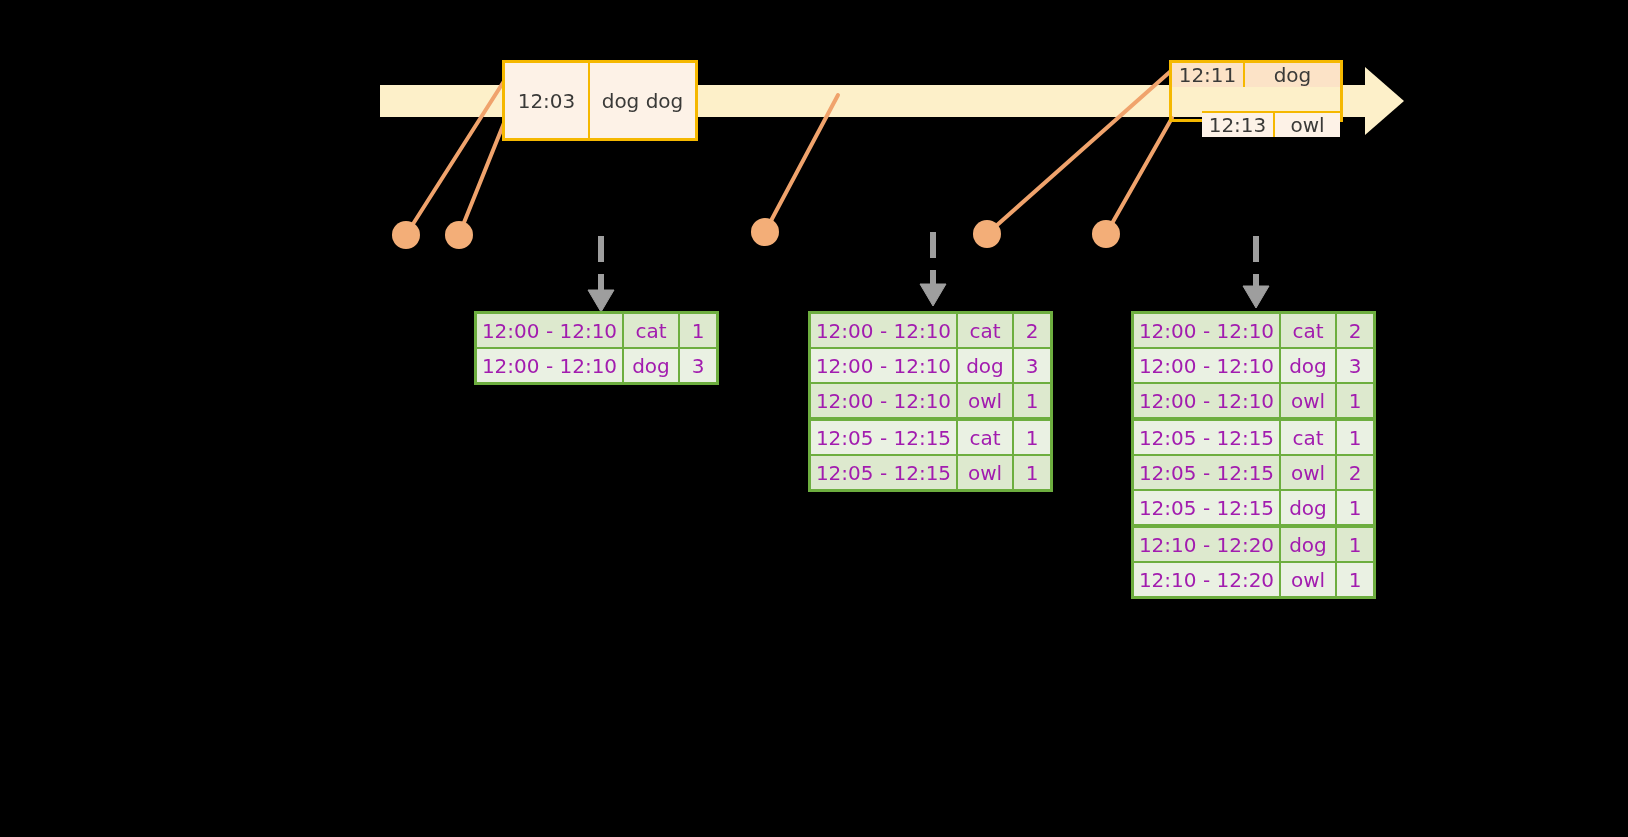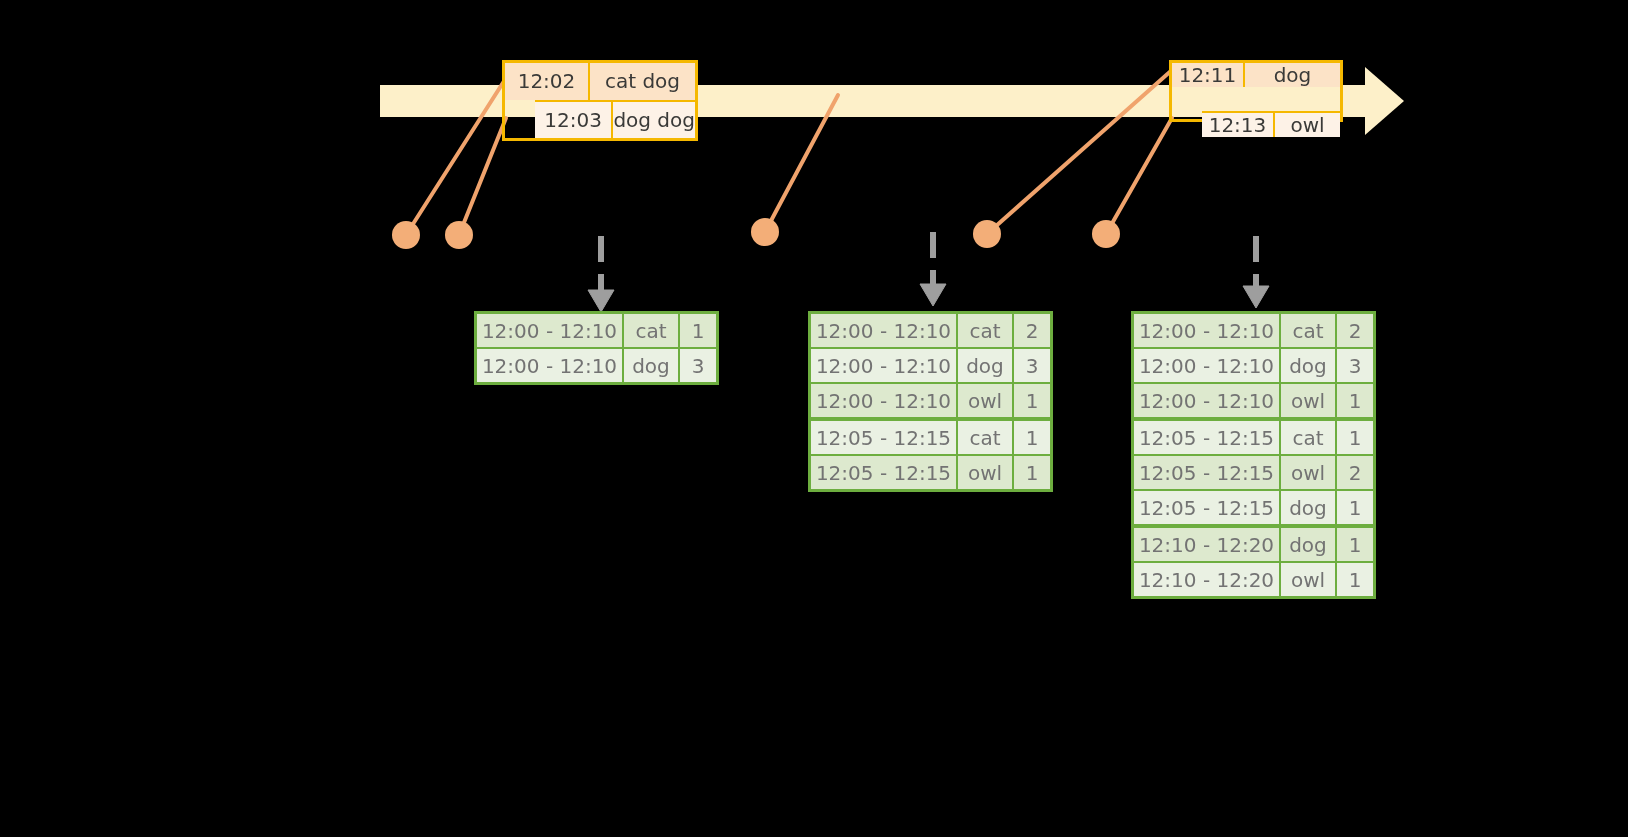--- a/index.html
+++ b/index.html
@@ -45,21 +45,21 @@
     box-sizing:border-box;
     z-index:5;
     background:#6DAE3F;
   }
   .rt-row{display:flex;}
   .rt-row + .rt-row{margin-top:2px;}
   .rt-row.group-start{margin-top:4px;}
   .rt-cell{
     box-sizing:border-box;
     display:flex;align-items:center;justify-content:center;
-    font-size:20px;color:#737373;
+    font-size:20px;color:#a21caf;
     height:33px;white-space:nowrap;
   }
   .rt-cell + .rt-cell{margin-left:2px;}
   .rt-win{width:145px;}
   .rt-key{width:54px;}
   .rt-cnt{width:36px;}
   .tone-a .rt-cell{background:#DDE9CE;}
   .tone-b .rt-cell{background:#EAF1E3;}
 </style>
 </head>
@@ -100,24 +100,20 @@
         <polygon points="920,284 946,284 933,306"></polygon>
       </g>
       <g>
         <line x1="1256" y1="236" x2="1256" y2="288" stroke-width="6" stroke-dasharray="26,12"></line>
         <polygon points="1243,286 1269,286 1256,308"></polygon>
       </g>
     </g>
   </svg>
 
   <div class="event-box" id="event-box-0" style="left:502px;top:60px;width:196px;height:81px;">
-    <div class="event-row shade-a">
-      <span class="ev-time" style="width:85px;">12:02</span>
-      <span class="ev-val">cat dog</span>
-    </div>
     <div class="event-row shade-b">
       <span class="ev-time" style="width:85px;">12:03</span>
       <span class="ev-val">dog dog</span>
     </div>
   </div>
 
 
   <div class="event-box" id="event-box-2" style="left:1169px;top:60px;width:174px;height:62px;gap:24px;">
     <div class="event-row shade-a">
       <span class="ev-time" style="width:73px;">12:11</span>

